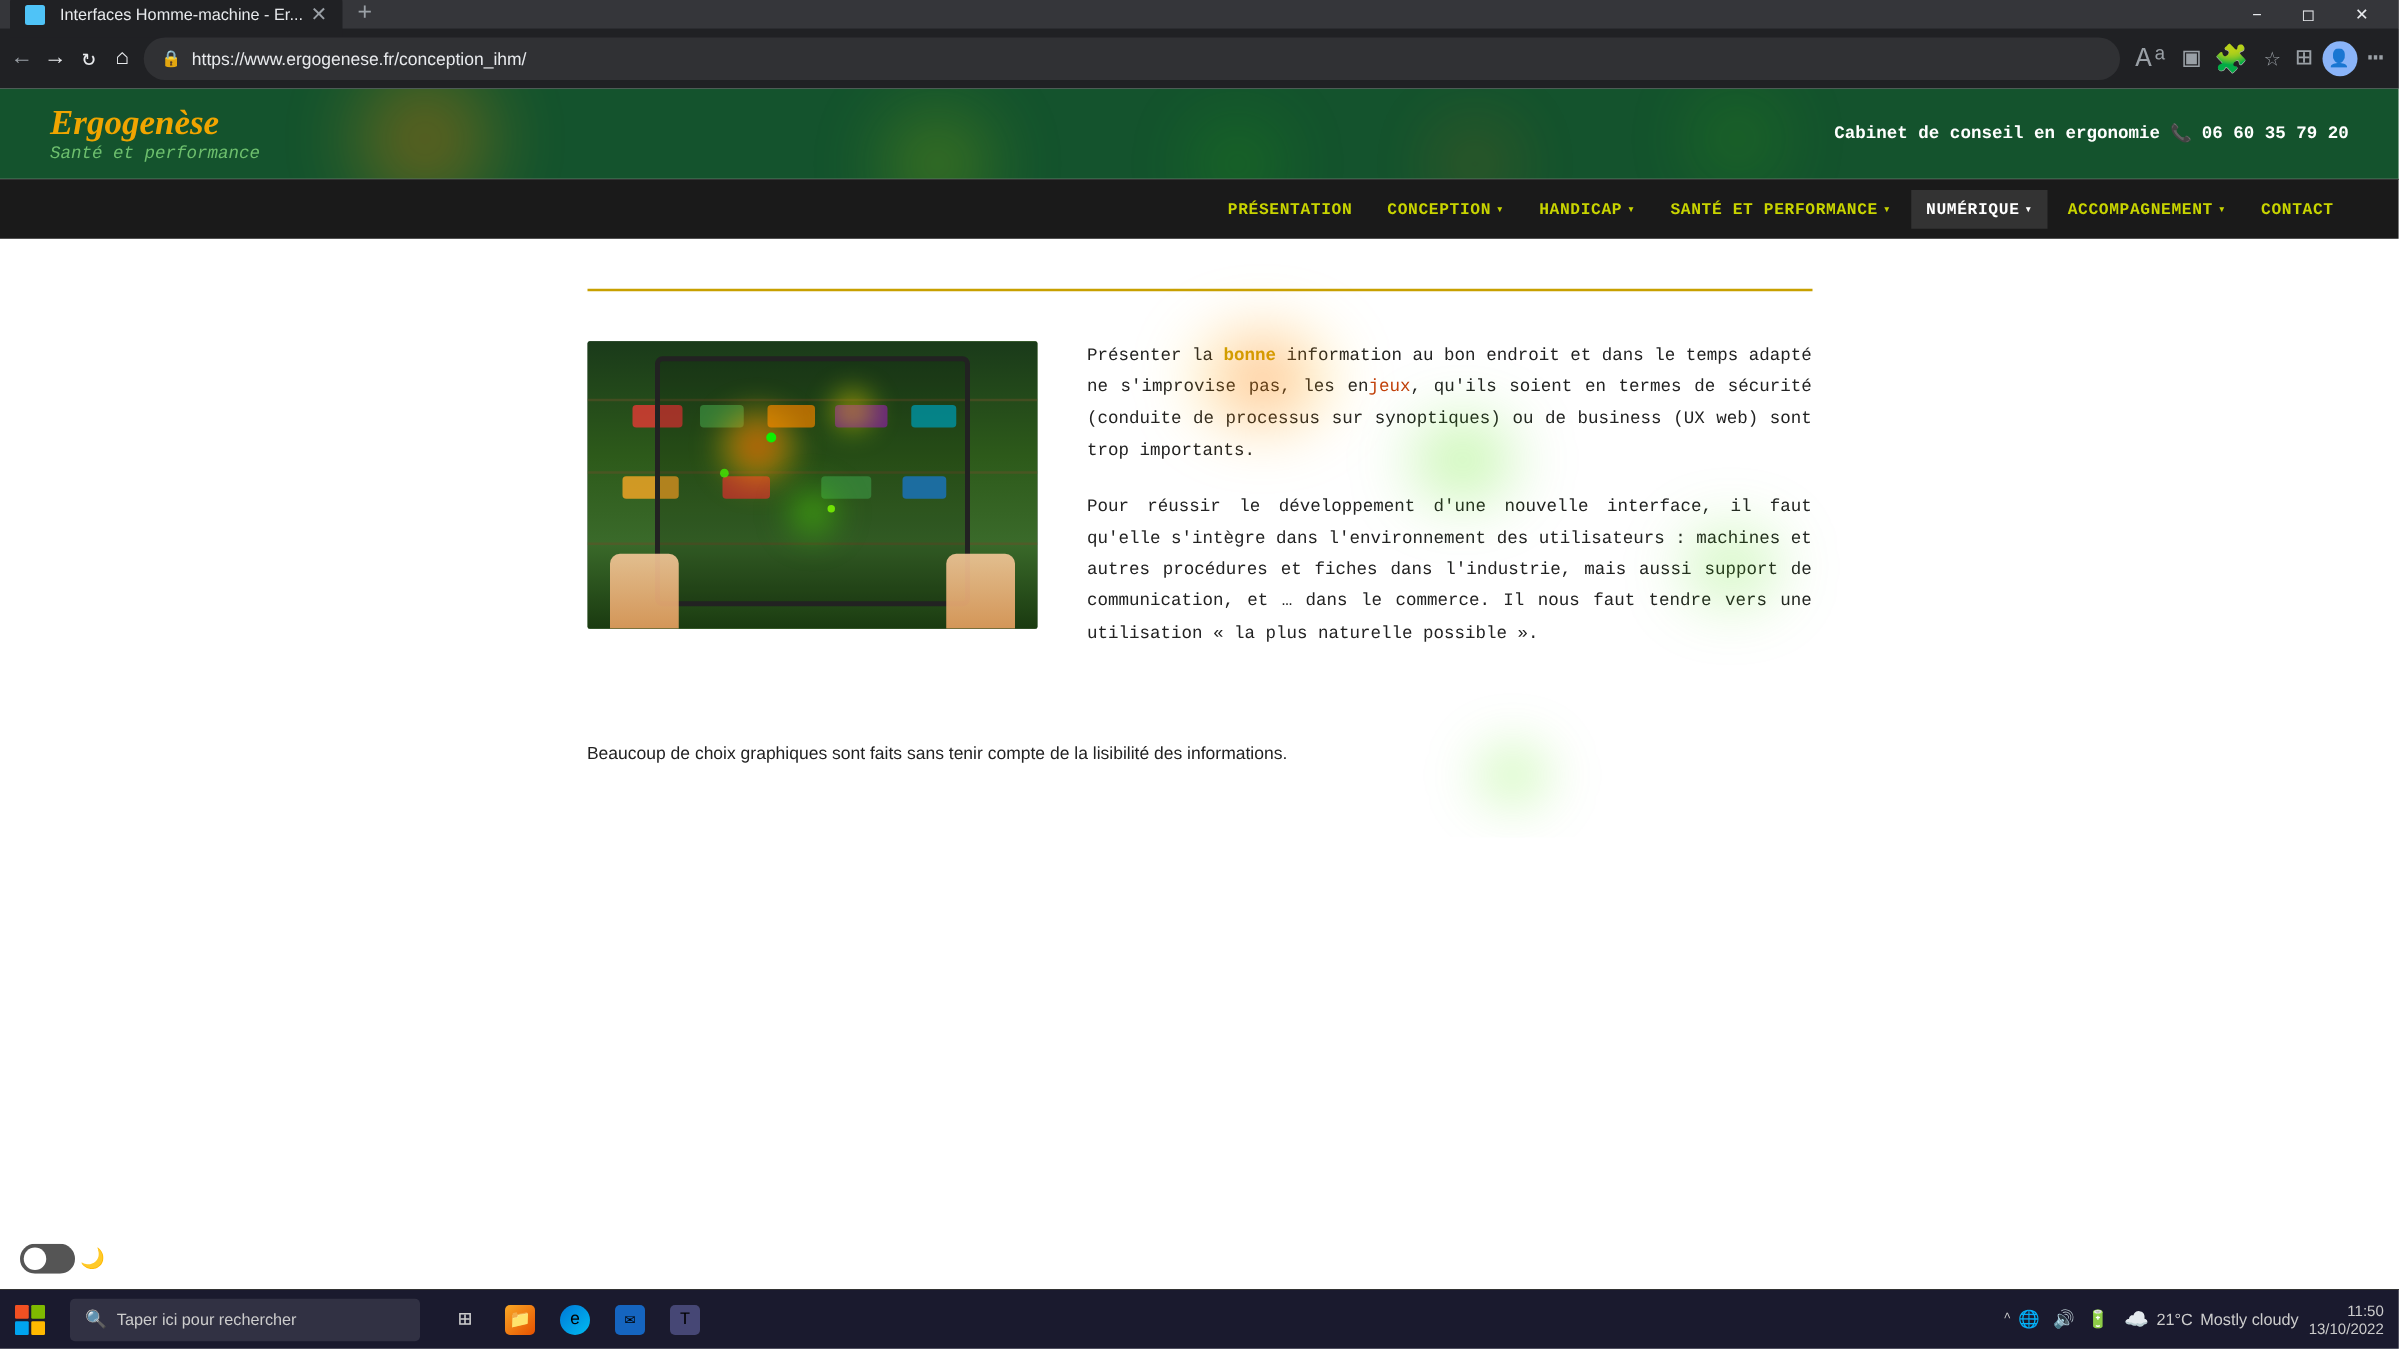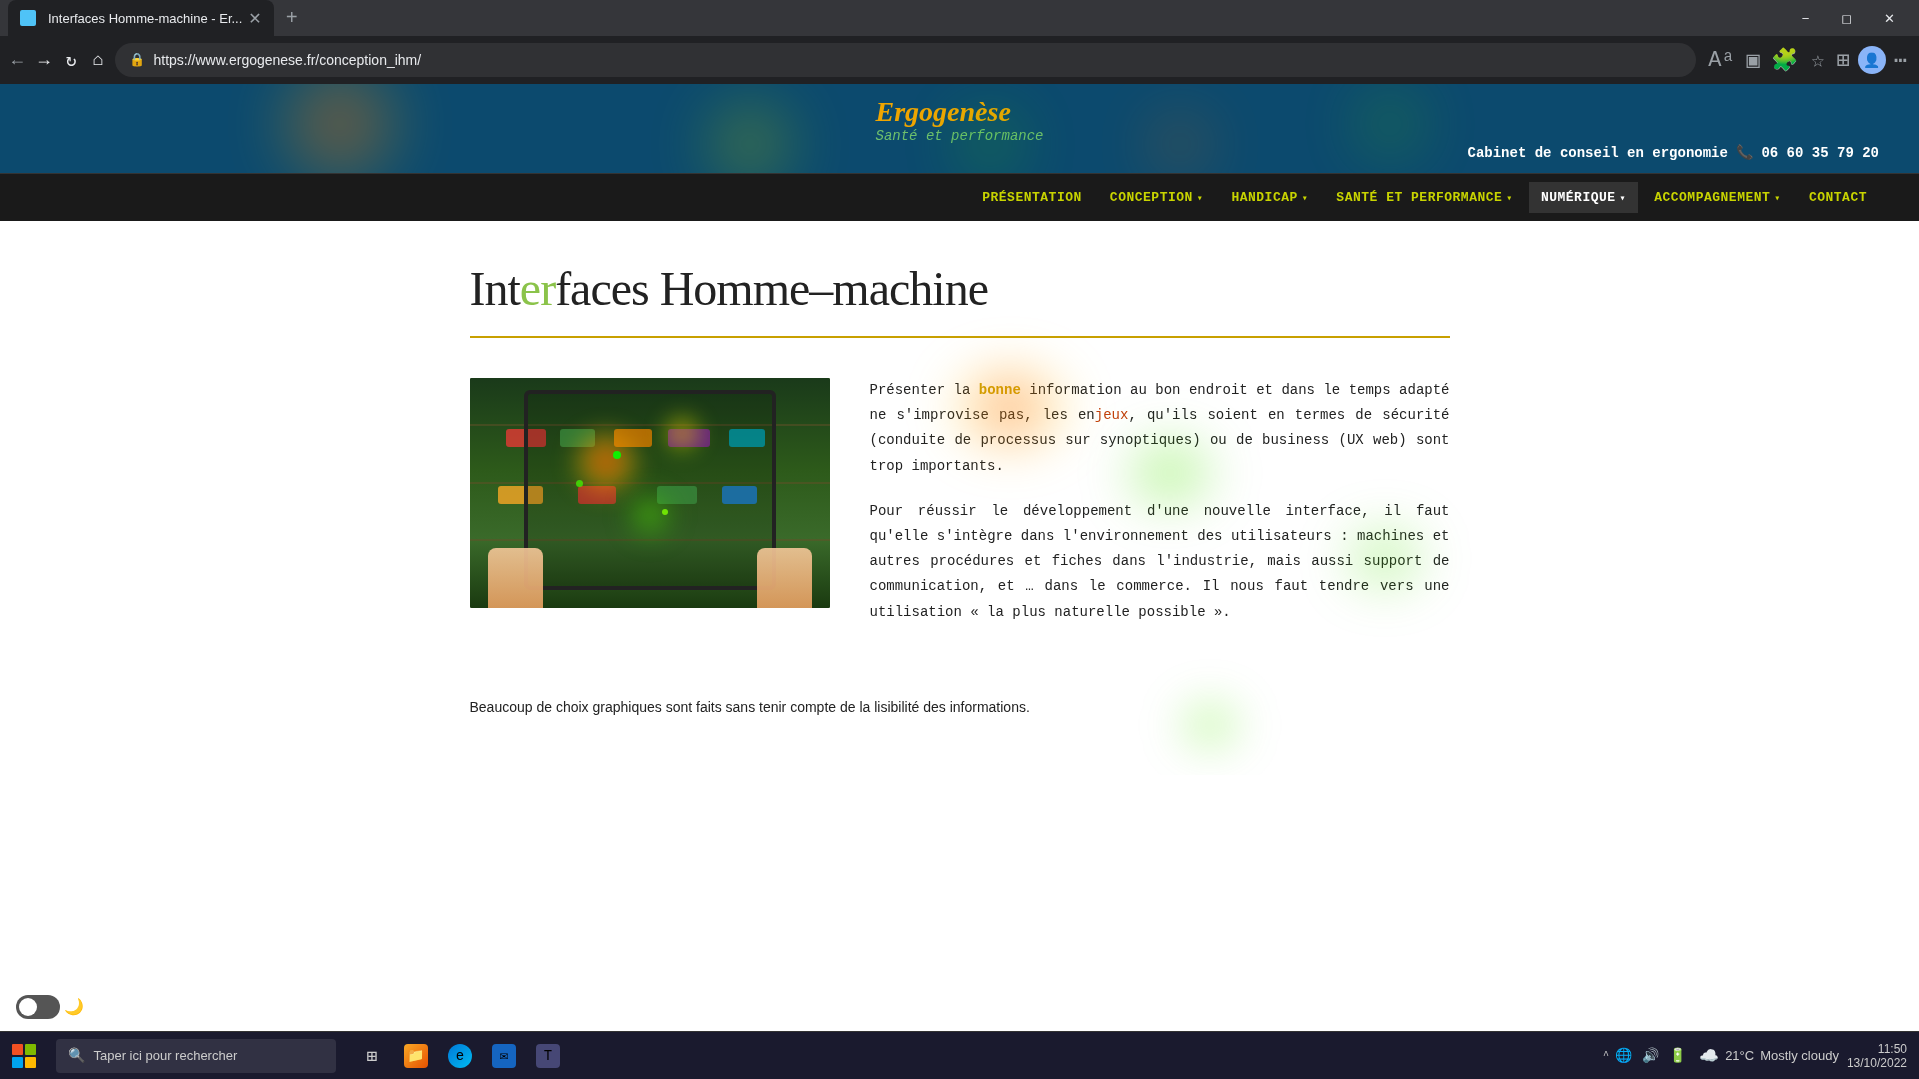--- a/index.html
+++ b/index.html
@@ -7,21 +7,21 @@
 
     
     .browser-chrome {
       background: #202124;
       width: 100%;
     }
     .browser-tab-bar {
       display: flex;
       align-items: center;
       background: #35363a;
-      height: 36px;
+      height: 23px;
       padding: 0 8px;
       gap: 4px;
     }
     .browser-favicon {
       width: 16px; height: 16px;
       background: #4fc3f7;
       border-radius: 2px;
       display: inline-block;
       margin-right: 6px;
     }
@@ -120,27 +120,26 @@
       color: #202124;
       font-size: 14px;
       cursor: pointer;
     }
 
     
     .website { background: #fff; }
 
     
     .site-header {
-      background: #0c4a6e;
+      background: #14532d;
       padding: 12px 40px;
       display: flex;
       align-items: center;
       position: relative;
       overflow: hidden;
-      flex-direction: column;
     }
     .site-logo {
       display: flex;
       flex-direction: column;
     }
     .logo-main {
       font-size: 28px;
       font-style: italic;
       font-weight: bold;
       color: #f0a500;
@@ -530,23 +529,20 @@
     <a class="nav-item">
       <span>ACCOMPAGNEMENT</span>
       <span class="nav-dropdown-arrow">▾</span>
     </a>
     <a class="nav-item">
       <span>CONTACT</span>
     </a>
   </div>
 
   <div class="page-content">
-    <h1 class="page-title">
-      Int<span class="highlight">er</span>faces Homme–machine
-    </h1>
     <hr class="page-divider">
 
 
     <div class="content-row">
 
       <div class="content-image">
         <div class="image-placeholder">
 
           <div style="position:absolute;top:0;left:0;right:0;bottom:0;background:linear-gradient(180deg,#1a3a1a 0%,#2d5a1a 40%,#3a6a2a 70%,#1a3a10 100%);"></div>
 

